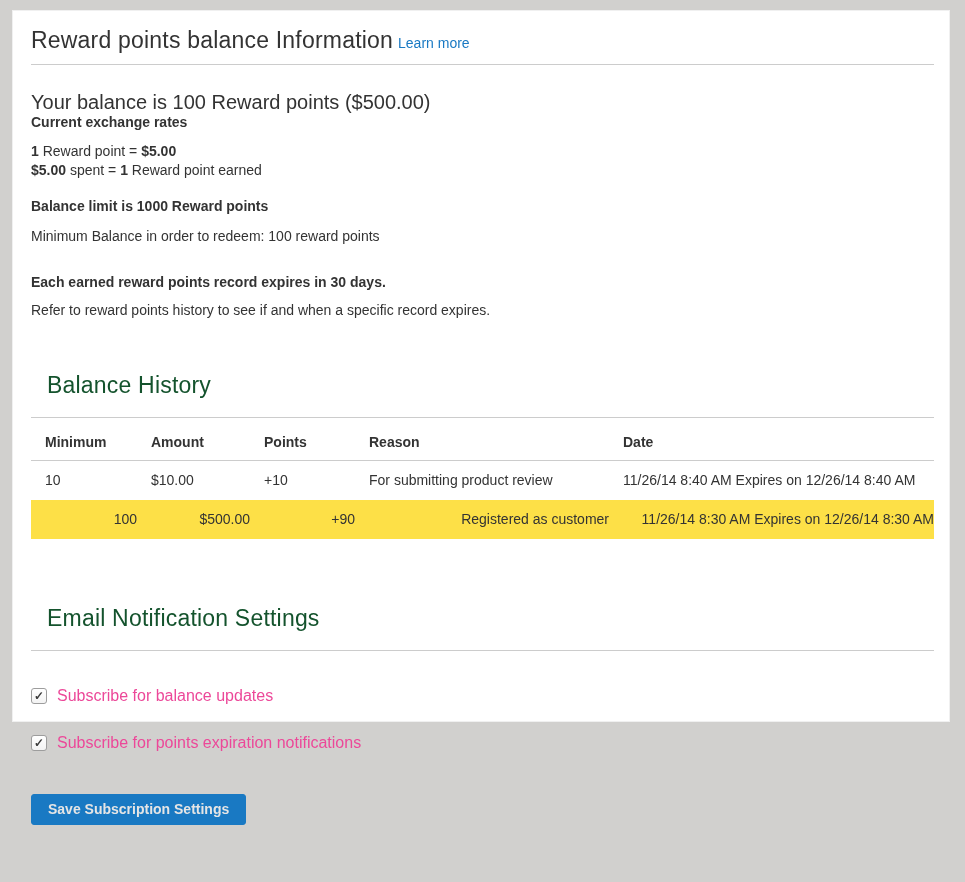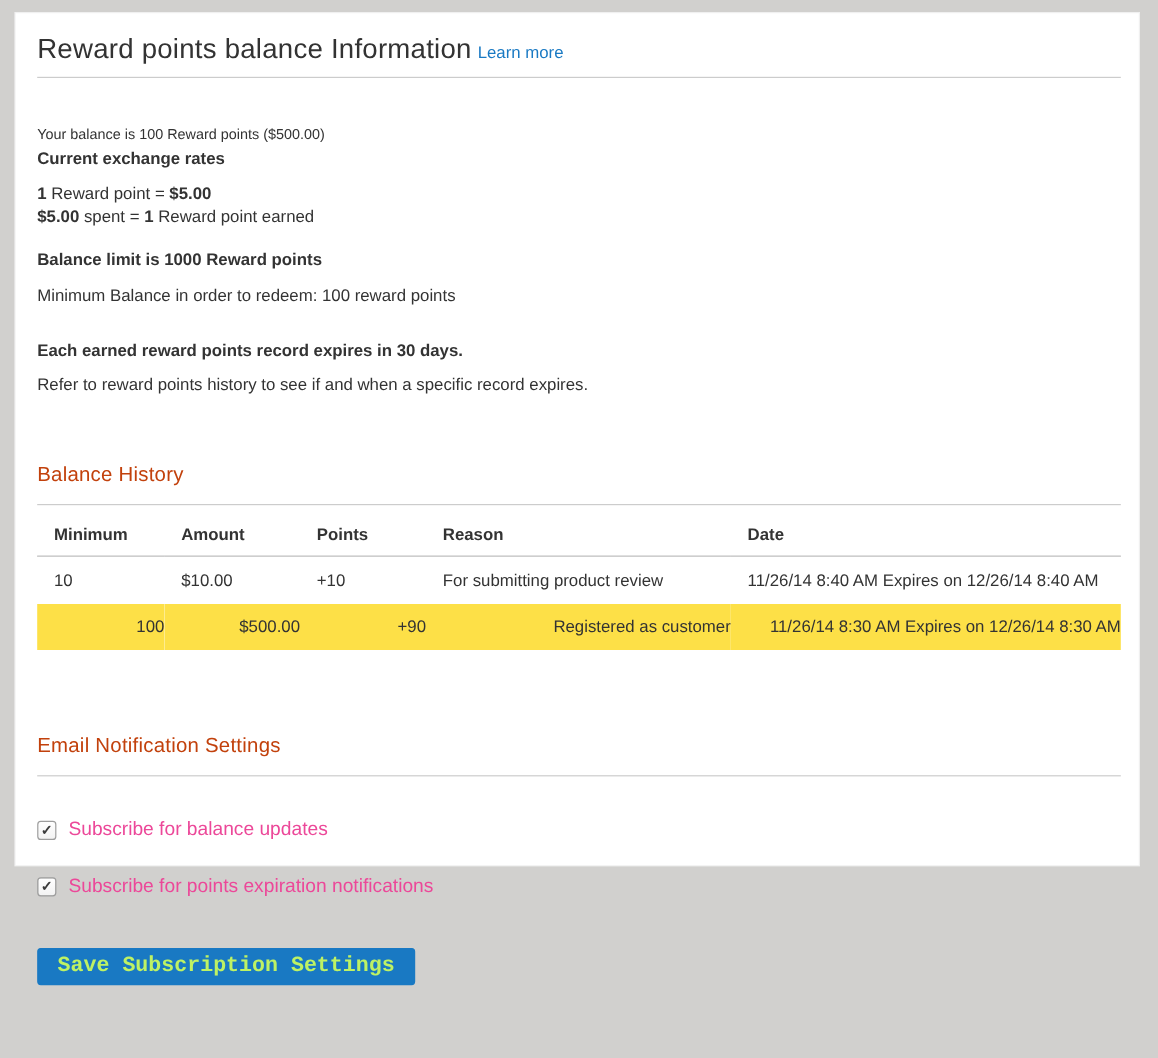--- a/index.html
+++ b/index.html
@@ -38,35 +38,35 @@
     text-decoration: none;
     cursor: pointer;
   }
   hr.divider {
     border: 0;
     border-top: 1px solid #cccccc;
     margin: 9px 0 0 0;
   }
 
   p { margin: 0; font-size: 14px; line-height: 19px; color: #333333; }
-  .balance-summary { font-size: 12px; line-height: 21px; margin-top: 37px; }
+  .balance-summary { font-size: 20px; line-height: 21px; margin-top: 27px; }
   .bold { font-weight: 700; }
   .exchange-heading { font-weight: 700; }
   .rate-lines { margin-top: 10px; }
   .rate-line { display: block; }
   .limit-line   { margin-top: 17px; font-weight: 700; }
   .min-line     { margin-top: 11px; }
   .expires-line { margin-top: 27px; font-weight: 700; }
   .refer-line   { margin-top: 9px; }
 
   h2 {
-    margin: 0;
-    font-size: 17px;
+    margin: 16px;
+    font-size: 23px;
     font-weight: 300;
-    color: #c2410c;
+    color: #14532d;
     line-height: 31px;
     letter-spacing: 0.2px;
   }
   .history-heading { margin-top: 50px; }
   .history-divider { margin-top: 7px; }
 
   table.history {
     width: 100%;
     border-collapse: collapse;
     table-layout: fixed;
@@ -119,25 +119,25 @@
     font-size: 16px;
     color: #ec4899;
     line-height: 18px;
     cursor: pointer;
   }
 
   .save-btn {
     margin-top: 42px;
     display: inline-block;
     background: #1979c3;
-    color: #bef264;
+    color: #e5e5e5;
     border: 1px solid #1979c3;
     border-radius: 3px;
-    font-family: Liberation Mono, monospace;
-    font-size: 18px;
+    font-family: Liberation Sans, sans-serif;
+    font-size: 14px;
     font-weight: 700;
     line-height: 15px;
     padding: 7px 16px 8px 16px;
     height: 31px;
     cursor: pointer;
   }
 </style>
 </head>
 <body>
 

